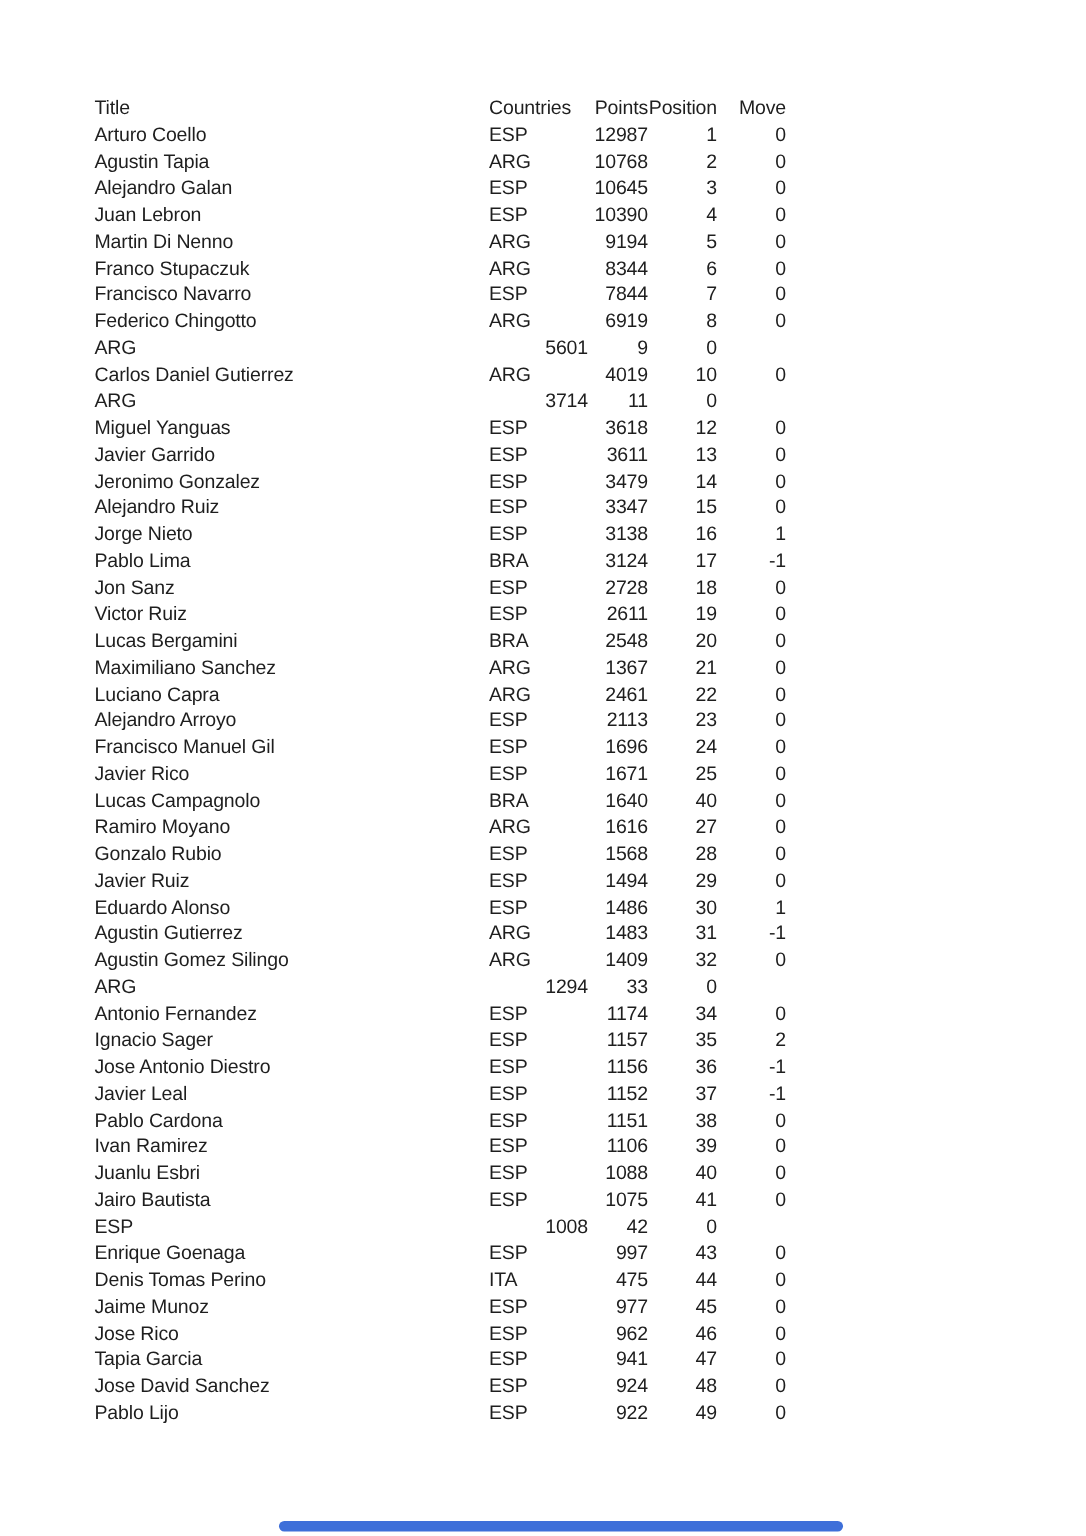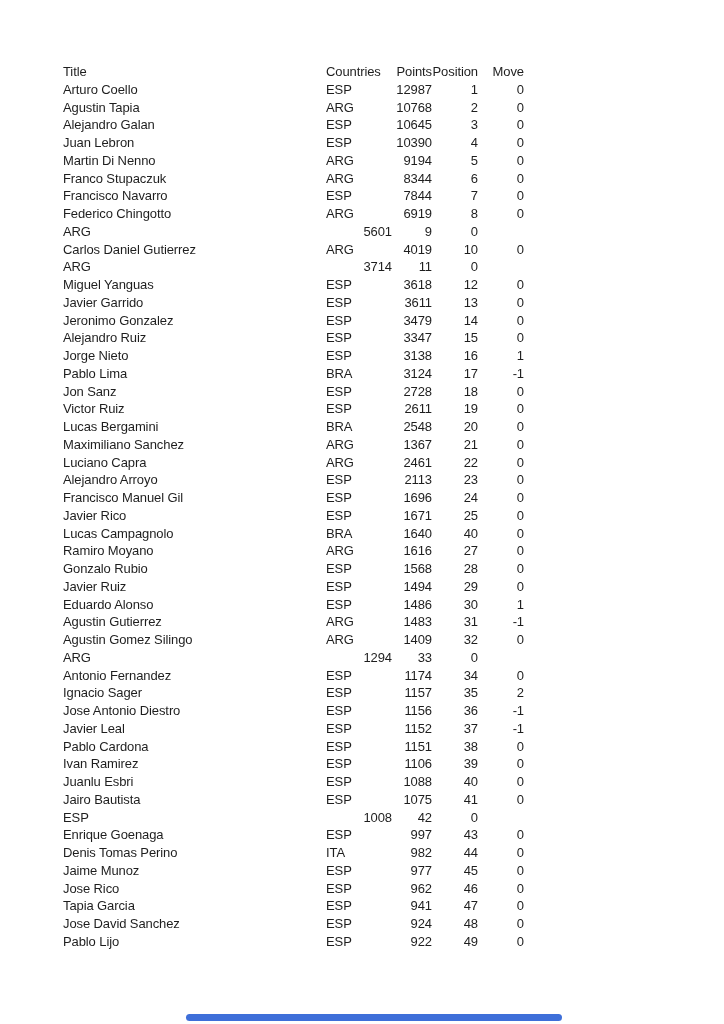--- a/index.html
+++ b/index.html
@@ -349,21 +349,21 @@
         <div class="tr">
           <div class="td c0">Enrique Goenaga</div>
           <div class="td c1">ESP</div>
           <div class="td c2">997</div>
           <div class="td c3">43</div>
           <div class="td c4">0</div>
         </div>
         <div class="tr">
           <div class="td c0">Denis Tomas Perino</div>
           <div class="td c1">ITA</div>
-          <div class="td c2">982</div>
+          <div class="td c2">475</div>
           <div class="td c3">44</div>
           <div class="td c4">0</div>
         </div>
         <div class="tr">
           <div class="td c0">Jaime Munoz</div>
           <div class="td c1">ESP</div>
           <div class="td c2">977</div>
           <div class="td c3">45</div>
           <div class="td c4">0</div>
         </div>

